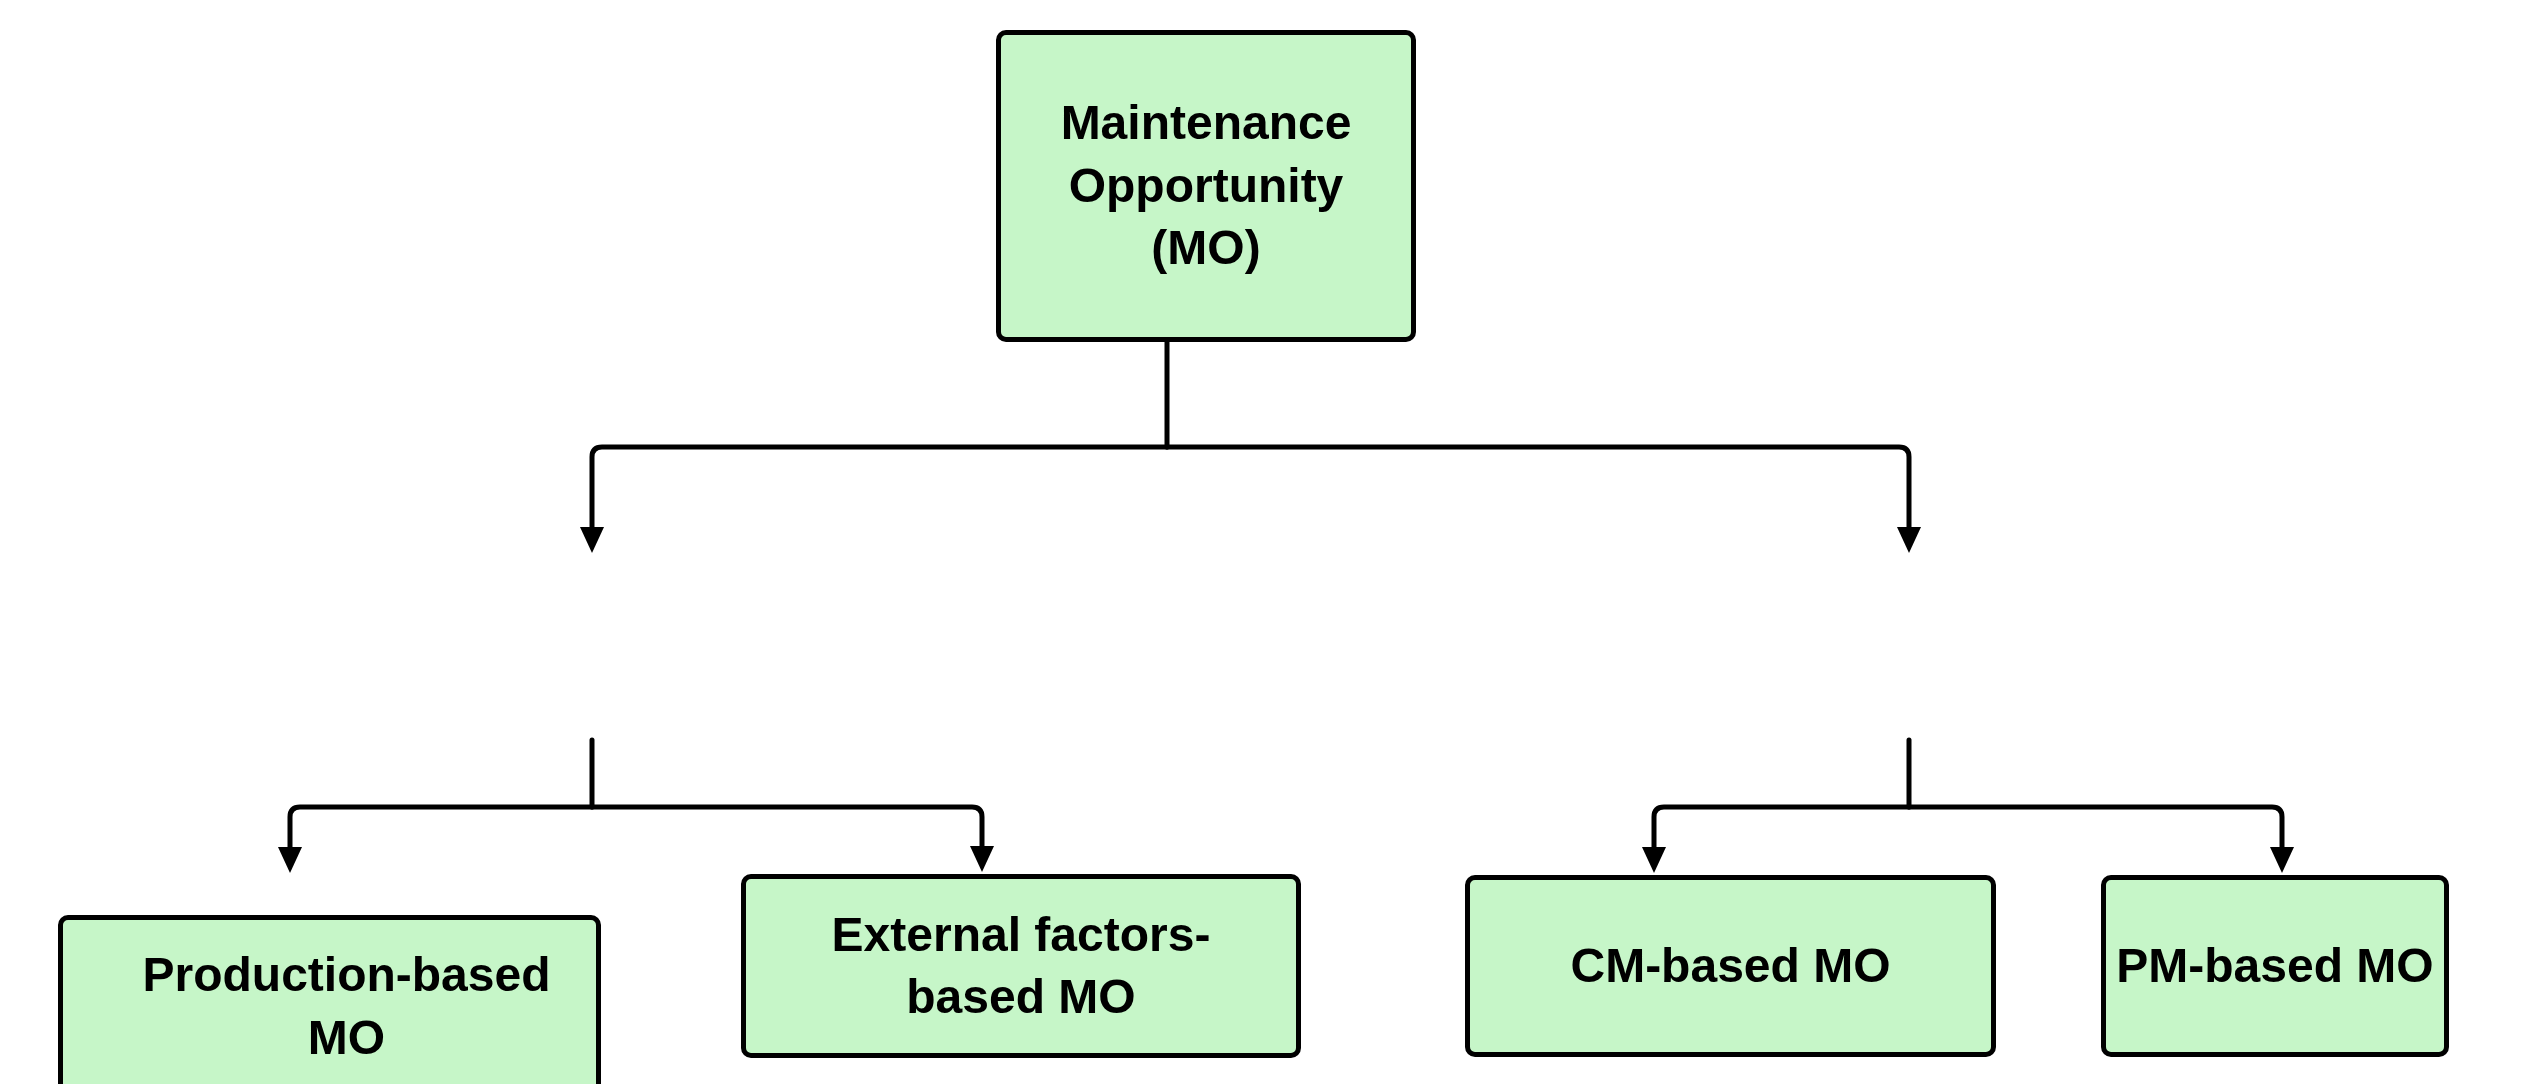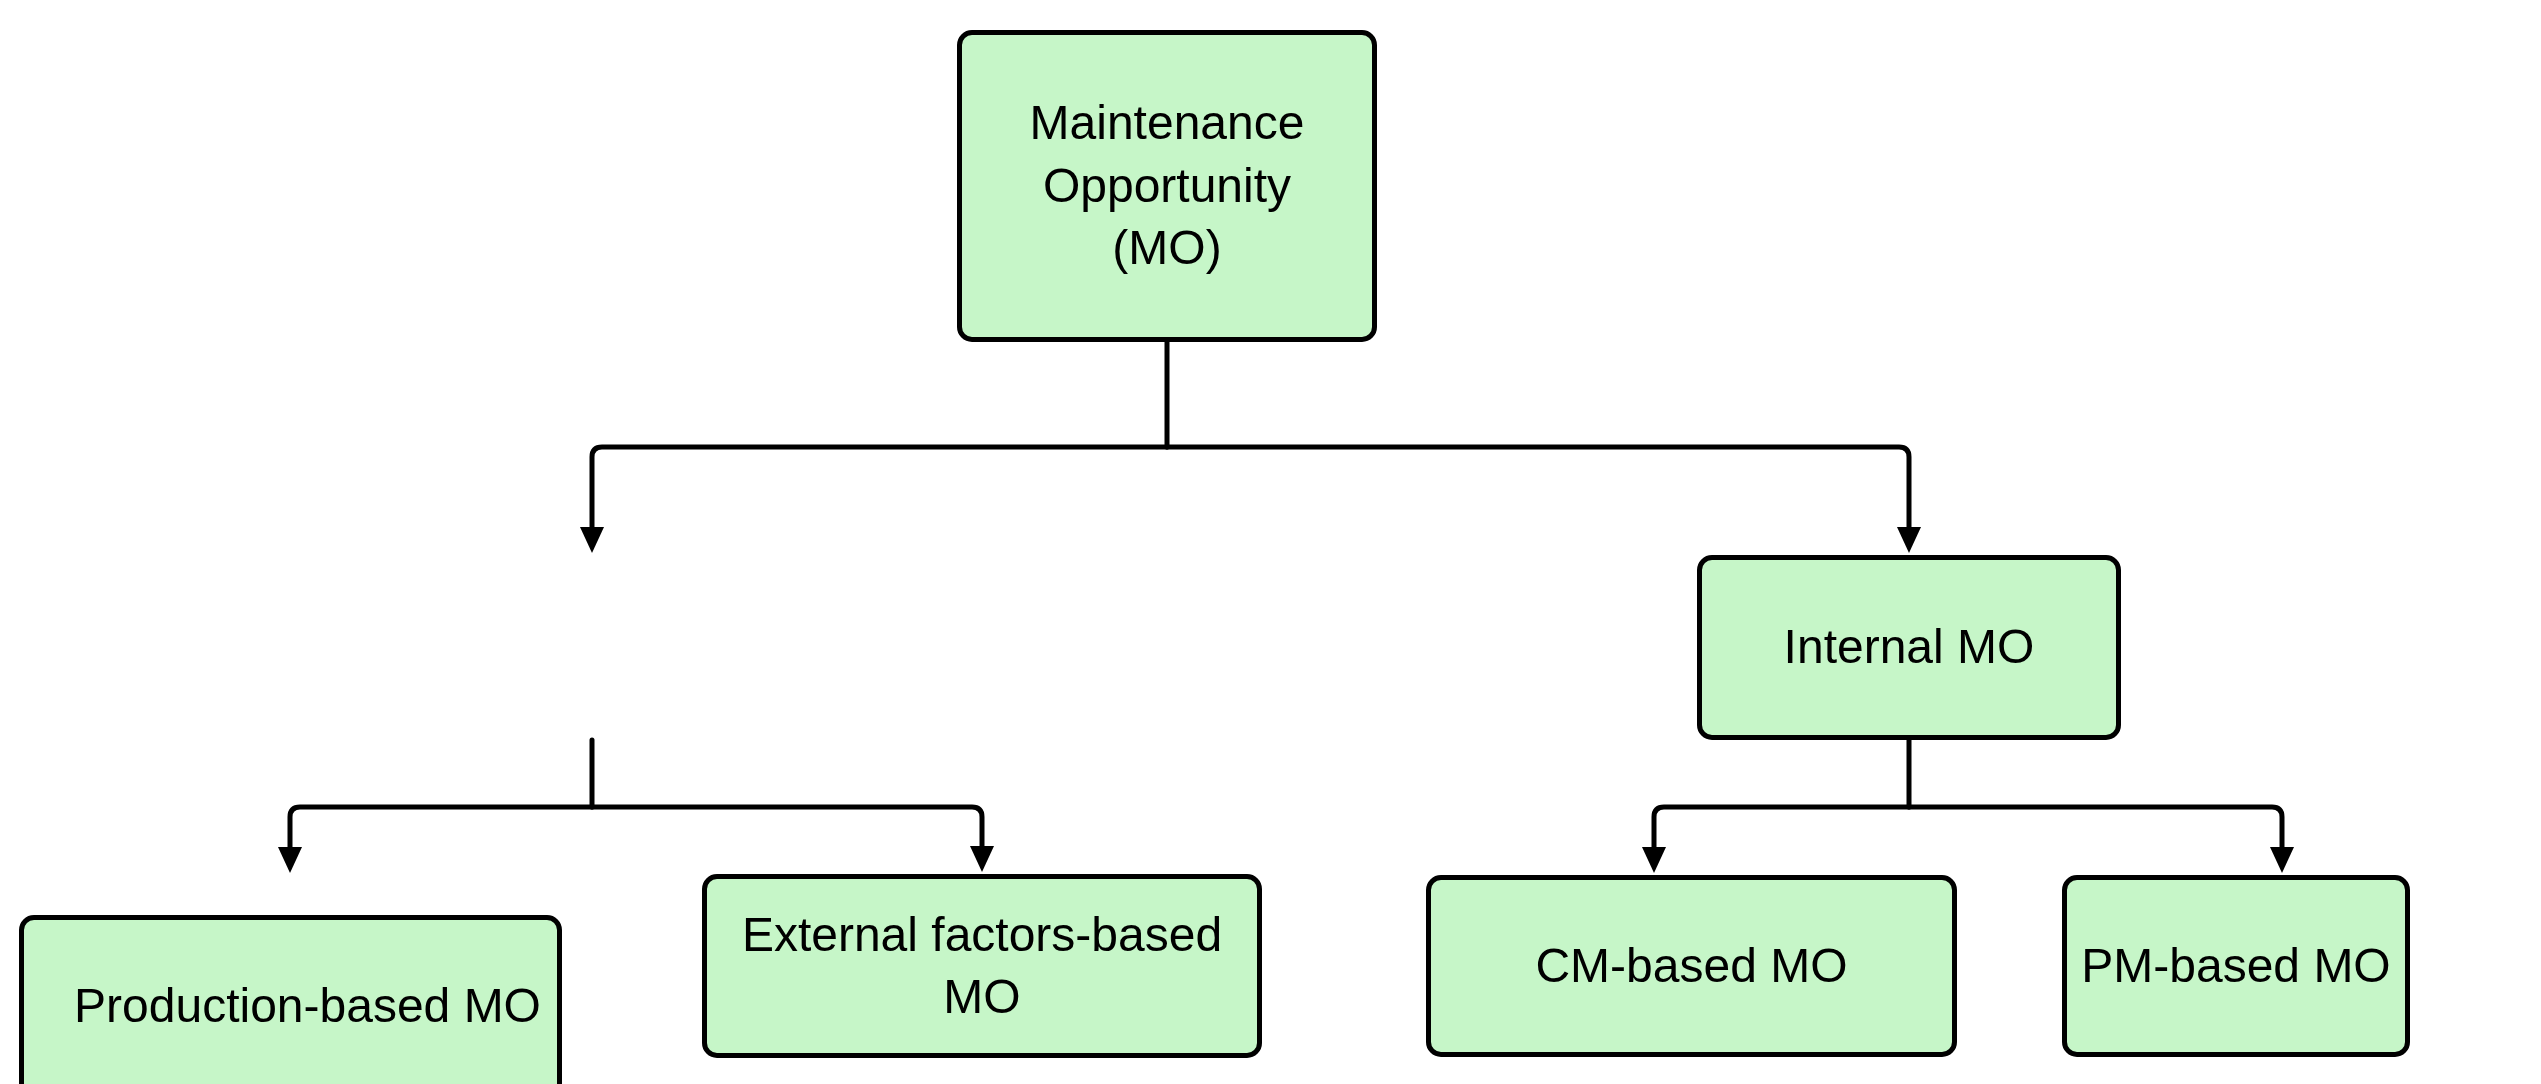--- a/index.html
+++ b/index.html
@@ -15,29 +15,30 @@
     position: absolute;
     left: 0; top: 0;
     width: 2541px; height: 1084px;
     pointer-events: none;
   }
   .node {
     position: absolute;
     box-sizing: border-box;
     background: #c6f6c8;
     border: 5px solid #000000;
-    border-radius: 15px;
+    border-radius: 10px;
     display: flex;
     align-items: center;
     justify-content: center;
     text-align: center;
     color: #000000;
-    font-weight: normal;
+    font-weight: bold;
     font-size: 48px;
     line-height: 1.3;
+    margin-left: 39px;
   }
   .node .label { display: inline-block; }
 
   
   #node-root        { left:  957px; top:  30px; width: 420px; height: 312px; }
   #node-external    { left:  382px; top: 555px; width: 420px; height: 185px; }
   #node-internal    { left: 1697px; top: 555px; width: 424px; height: 185px; }
   #node-production  { left:   19px; top: 915px; width: 543px; height: 183px; padding-left: 34px; }
   #node-extfactors  { left:  702px; top: 874px; width: 560px; height: 184px; }
   #node-cm          { left: 1426px; top: 875px; width: 531px; height: 182px; }
@@ -91,23 +92,20 @@
 
     <path class="edge" d="M1909,807 L2272,807 Q2282,807 2282,817 L2282,848"></path>
     <polygon class="arrowhead" points="2282,873 2270,847 2294,847"></polygon>
   </svg>
 
   <div class="node" id="node-root">
     <span class="label">Maintenance Opportunity (MO)</span>
   </div>
 
 
-  <div class="node" id="node-internal">
-    <span class="label">Internal MO</span>
-  </div>
 
   <div class="node" id="node-production">
     <span class="label">Production-based MO</span>
   </div>
 
   <div class="node" id="node-extfactors">
     <span class="label">External factors-based MO</span>
   </div>
 
   <div class="node" id="node-cm">

